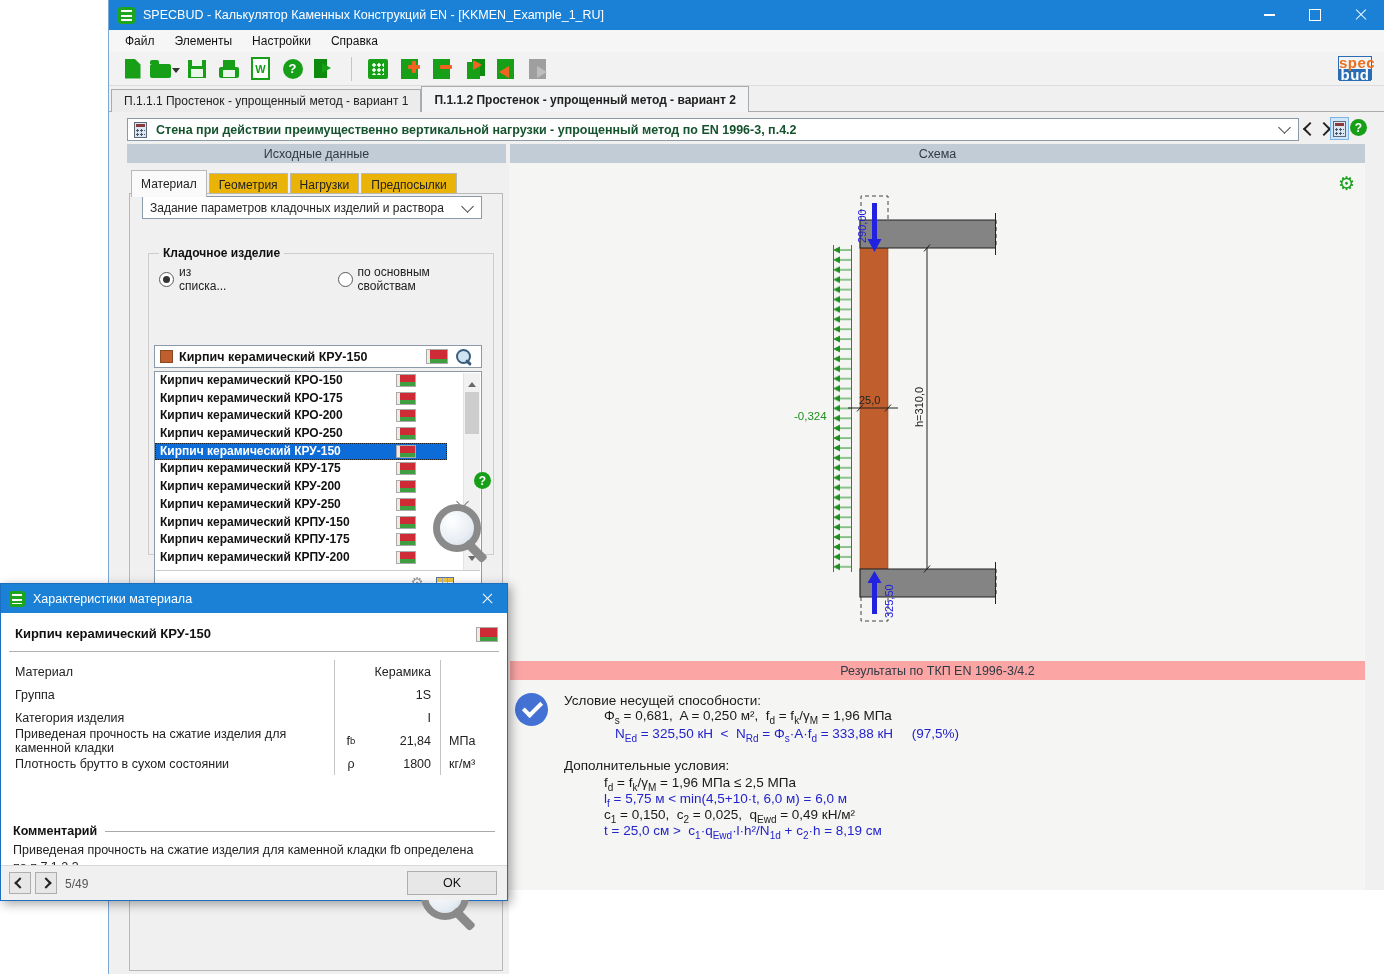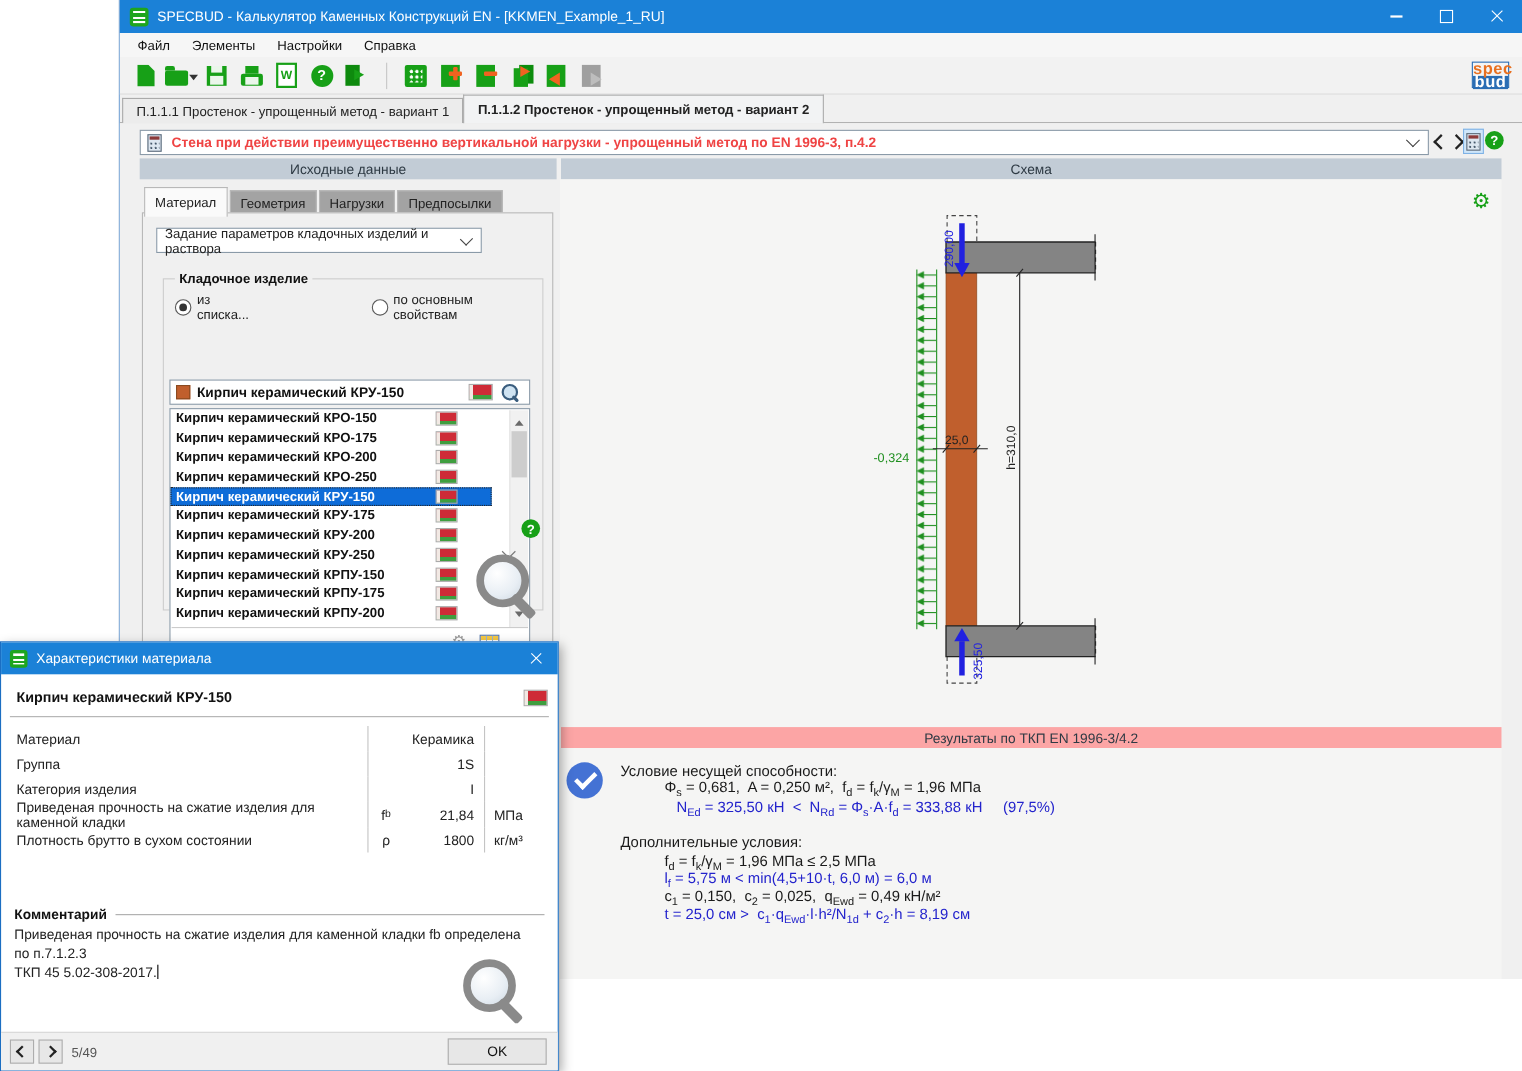--- a/index.html
+++ b/index.html
@@ -67,42 +67,42 @@
   .dtab.active{height:26px;margin-top:0;padding-top:6px;background:#f2f3f4;font-weight:bold;position:relative;z-index:2}
 
   .content{position:absolute;left:0;top:112px;right:0;bottom:0;background:#f0f0f0}
 
   .method-row{position:absolute;left:18px;top:6px;width:1172px;height:23px;background:#fff;
               border:1px solid #8a9aa8;box-sizing:border-box;display:flex;align-items:center}
   .mr-icon{width:13px;height:16px;margin:0 9px 0 6px;background:#dde7f1;border:1px solid #5a6a7a;position:relative;box-sizing:border-box}
   .mr-icon::before{content:"";position:absolute;left:1px;right:1px;top:1px;height:3px;background:#8c3a3a}
   .mr-icon::after{content:"";position:absolute;left:1px;right:1px;top:6px;bottom:1px;
       background:radial-gradient(circle at 1.5px 1.5px,#45586b 1px,transparent 1.2px);background-size:4px 4px}
-  .mr-text{font-weight:bold;font-size:12.5px;color:#ef4444;white-space:nowrap;overflow:hidden}
+  .mr-text{font-weight:bold;font-size:12.5px;color:#14532d;white-space:nowrap;overflow:hidden}
   .mr-chev{margin-left:auto;margin-right:9px;width:8px;height:8px;border-right:1.7px solid #444;
            border-bottom:1.7px solid #444;transform:rotate(45deg);margin-top:-4px}
   .chev-l{width:8px;height:8px;border-left:2px solid #222;border-bottom:2px solid #222;transform:rotate(45deg)}
   .chev-r{width:8px;height:8px;border-right:2px solid #222;border-top:2px solid #222;transform:rotate(45deg)}
   .nav-sm{position:absolute;top:9px;width:14px;height:16px;display:flex;align-items:center;justify-content:center}
   .calc-toggle{position:absolute;left:1221px;top:5px;width:19px;height:23px;background:#cfe6fa;
                border:1px solid #7fb2e5;box-sizing:border-box;display:flex;align-items:center;justify-content:center}
   .calc-toggle .mr-icon{margin:0}
   .qicon{width:17px;height:17px;border-radius:50%;background:#17a017;color:#fff;font-weight:bold;font-size:12px;
          display:flex;align-items:center;justify-content:center;box-sizing:border-box}
 
   .panel-hdr{position:absolute;top:32px;height:19px;background:#c2ccd6;color:#2e3a44;font-size:12.5px;
              display:flex;align-items:center;justify-content:center}
 
   .ltabs{position:absolute;left:22px;top:58px;height:24px}
-  .ltab{display:inline-block;padding:4px 9px 3px;border:1px solid #b8b8b8;border-bottom:none;background:#a3a3a3;
+  .ltab{display:inline-block;padding:4px 9px 3px;border:1px solid #b8b8b8;border-bottom:none;background:#eab308;
         font-size:12px;margin-right:2px;vertical-align:bottom;color:#222}
   .ltab.active{background:#fafafa;padding-top:6px;padding-bottom:6px;position:relative;z-index:3;margin-bottom:-2px}
   .tabpage{position:absolute;left:20px;top:81px;width:374px;height:778px;border:1px solid #b8b8b8;background:#f0f0f0;box-sizing:border-box}
 
-  .dropdown{position:absolute;left:12px;top:13px;width:296px;height:23px;background:#fff;border:1px solid #8a9aa8;
+  .dropdown{position:absolute;left:12px;top:2px;width:340px;height:23px;background:#fff;border:1px solid #8a9aa8;
             box-sizing:border-box;display:flex;align-items:center;font-size:12px;color:#222;padding-left:7px}
   .dropdown .mr-chev{margin-top:-3px}
   .groupbox{position:absolute;left:18px;top:59px;width:344px;height:300px;border:1px solid #cdcdcd}
   .group-label{position:absolute;left:10px;top:-8px;background:#f0f0f0;padding:0 4px;font-weight:bold;font-size:12px;color:#111}
   .radio-row{position:absolute;left:10px;top:11px;right:6px;display:flex;font-size:12px;color:#222}
   .radio{width:13px;height:13px;border:1px solid #5a5a5a;border-radius:50%;background:#fff;position:relative;margin-right:5px;flex:0 0 auto}
   .radio.sel::after{content:"";position:absolute;inset:3px;border-radius:50%;background:#333}
   .radio-opt{display:flex;align-items:center}
   .radio-opt.second{margin-left:98px}
 
@@ -154,21 +154,21 @@
   .res-hdr{position:absolute;left:401px;top:549px;width:855px;height:19px;background:#fca5a5;color:#2e3a44;
            font-size:12.5px;display:flex;align-items:center;justify-content:center}
   .chk{position:absolute;left:406px;top:581px;width:33px;height:33px;border-radius:50%;background:#4472d4}
   .chk::after{content:"";position:absolute;left:8px;top:9px;width:15px;height:7px;border-left:4px solid #fff;
               border-bottom:4px solid #fff;transform:rotate(-45deg)}
   .rline{position:absolute;white-space:pre;font-size:13.5px;color:#1a1a1a}
   .rline.blue{color:#2323cc}
   .rline sub{font-size:10px}
 
   
-  .dialog{position:absolute;left:0;top:583px;width:508px;height:391px;background:#fff;border:1px solid #1b6ec2;
+  .dialog{position:absolute;left:0;top:583px;width:508px;height:318px;background:#fff;border:1px solid #1b6ec2;
           box-sizing:border-box;box-shadow:3px 3px 10px rgba(0,0,0,.35);z-index:50}
   .dlg-title{position:absolute;left:0;top:0;right:0;height:29px;background:#1b81d7;display:flex;align-items:center;
              color:#fff;font-size:12.5px}
   .dlg-title .app-icon{width:16px;height:16px;margin:0 8px 0 8px}
   .dlg-close{margin-left:auto;width:40px;height:100%;position:relative}
   .dlg-close .x1,.dlg-close .x2{position:absolute;width:13px;height:1.4px;background:#fff;left:14px;top:14px}
   .dlg-close .x1{transform:rotate(45deg)}.dlg-close .x2{transform:rotate(-45deg)}
   .dlg-name{position:absolute;left:14px;top:42px;font-weight:bold;font-size:13px;color:#111}
   .dlg-flag{position:absolute;right:9px;top:43px}
   .dlg-sep{position:absolute;left:8px;right:8px;top:67px;border-top:1px solid #b0b0b0}

